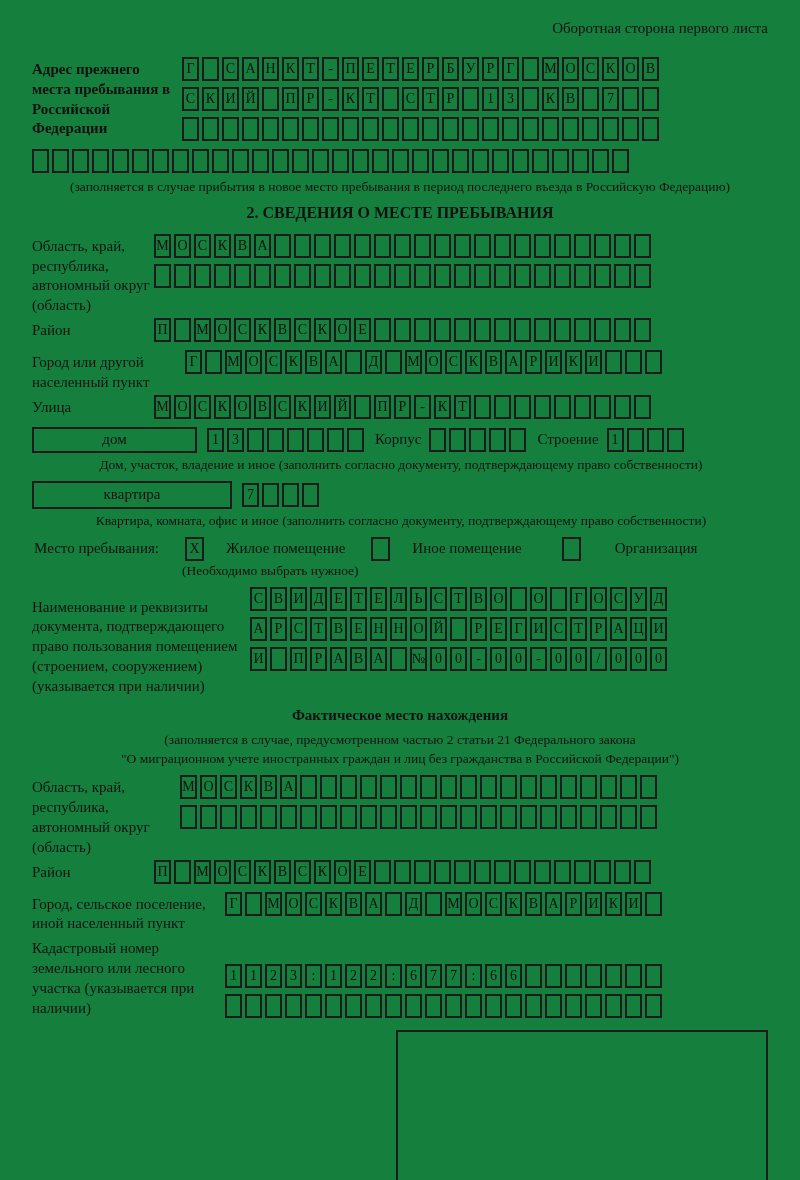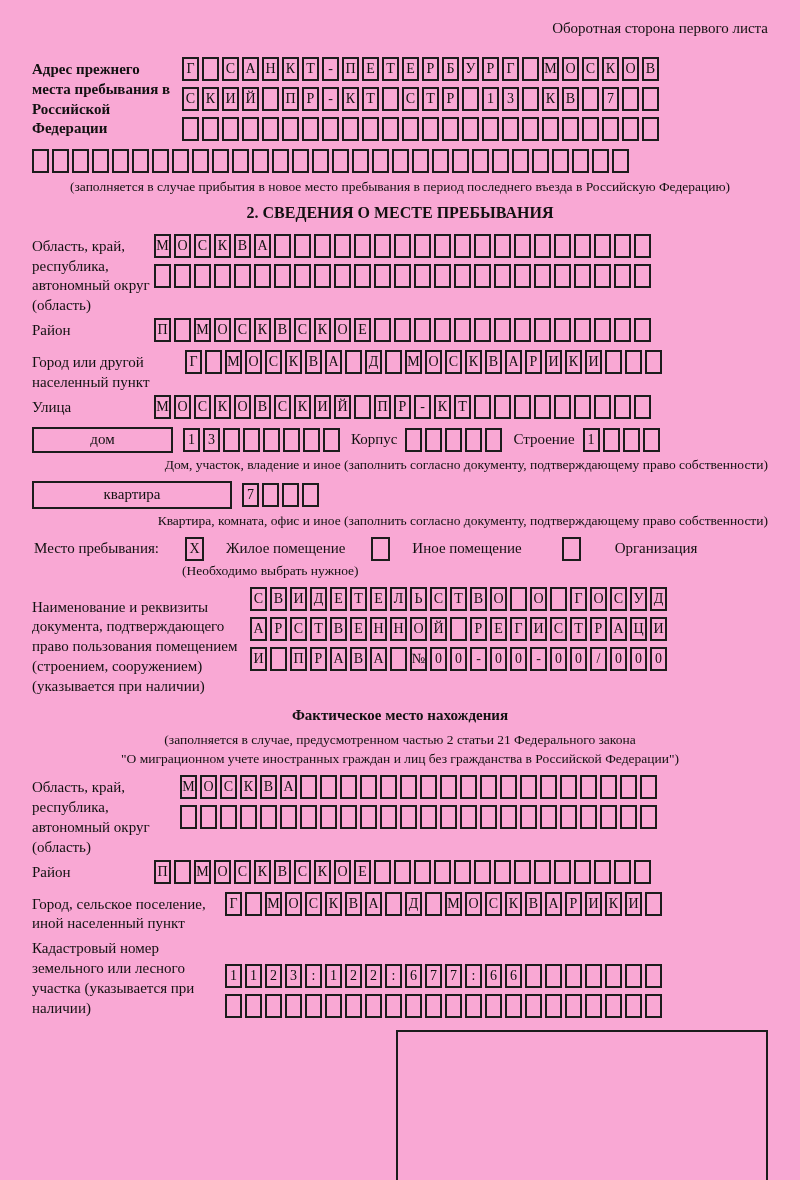--- a/index.html
+++ b/index.html
@@ -1,47 +1,47 @@
 <!DOCTYPE html>
 <html><head>
 <meta charset="utf-8">
 <style>
   * { margin:0; padding:0; box-sizing:border-box; }
   html,body { background:#ffffff; }
   .page {
     position:relative; width:800px; height:1180px;
     padding:12px 32px 0 32px; overflow:hidden;
     font-family:"Liberation Serif", "DejaVu Serif", serif;
-    color:#111; background:#f9a8d4;
+    color:#111; background:#15803d;
   }
   .corner-note { text-align:right; font-size:15px; margin:8px 0 20px 0; }
 
   .frow { display:flex; align-items:flex-start; margin-bottom:2px; }
   .flabel { font-size:15px; line-height:1.32; flex:0 0 auto; padding-top:3px; }
   .rows { flex:0 0 auto; }
 
   .boxrow { display:flex; height:24px; margin-bottom:6px; }
   .cell {
     width:17px; height:24px; border:2px solid #1c1c1c; margin-right:3px;
     font-size:14px; line-height:20px; text-align:center; flex:0 0 auto;
     font-family:"Liberation Serif", serif;
   }
   .caption { font-size:13.5px; text-align:center; margin:2px 0 8px 0; line-height:1.25; }
-  .caption-left { font-size:13.5px; text-align:right; margin:0 0 8px 2px; }
+  .caption-left { font-size:13.5px; text-align:center; margin:0 0 8px 2px; }
   .h2 { font-size:16px; font-weight:bold; text-align:center; margin:8px 0 12px 0; }
   .h3 { font-size:15px; font-weight:bold; text-align:center; margin:10px 0 8px 0;font-family:Liberation Serif, serif; }
 
   .w150 { width:150px;font-weight:bold; } .w122 { width:122px; } .w153 { width:153px; }
   .w218 { width:218px;margin-top:8px; } .w148 { width:148px; } .w193 { width:193px; }
 
   .label-box {
     border:2px solid #1c1c1c; text-align:center; font-size:15px;
     display:flex; align-items:center; justify-content:center; margin-right:10px;
   }
-  .dom-box { width:141px; height:26px; }
+  .dom-box { width:165px; height:26px; }
   .kv-box  { width:200px; height:28px; }
   .inline-row { display:flex; align-items:center; margin-bottom:4px; }
   .inline-txt { font-size:15px; margin:0 8px; }
 
   .stay-row { display:flex; align-items:center; margin:4px 0 2px 2px; font-size:15px;gap:12px; }
   .cbox {
     width:19px; height:24px; border:2px solid #1c1c1c; text-align:center;
     font-size:14px; line-height:20px; margin:0 10px 0 14px; flex:0 0 auto;
   }
   .stay-note { font-size:13.5px; text-align:left; width:300px; margin:0 0 8px 150px; }

